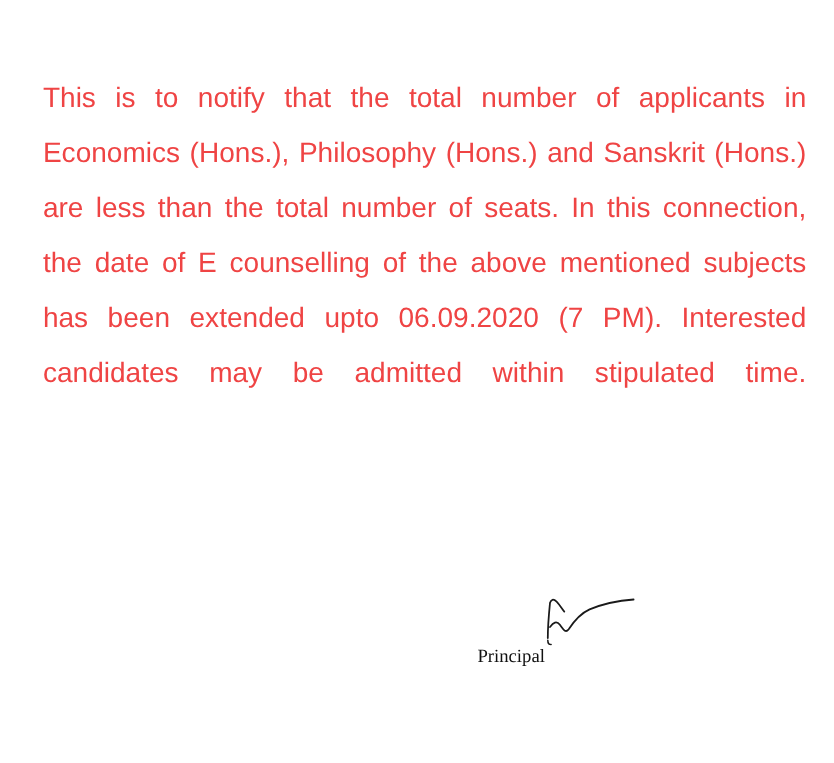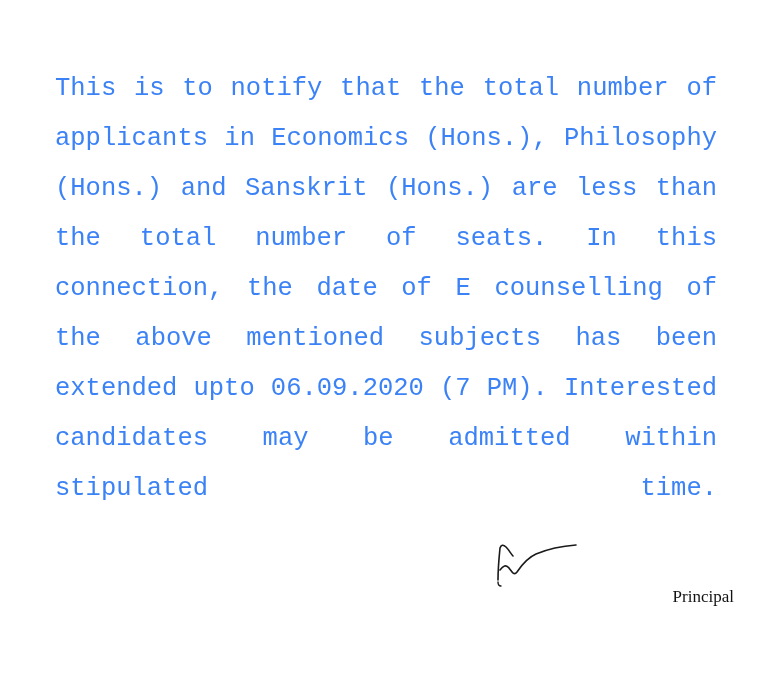--- a/index.html
+++ b/index.html
@@ -35,27 +35,27 @@
   .notice-title .u {
     border-bottom: 3px solid #000000;
     padding-bottom: 4px;
     display: inline-block;
   }
   .body-block {
     margin-top: 28px;
     padding: 0 1px 0 3px;
   }
   .body-text {
-    font-family: Liberation Mono, monospace;
+    font-family: Liberation Sans, sans-serif;
     font-size: 25.5px;
     line-height: 50px;
     text-align: justify;
     text-justify: inter-word;
-    color: #3b82f6;
-    margin: 16px;
+    color: #ef4444;
+    margin: 0;
     word-spacing: 0.5px;
   }
   
   .body-text::after {
     content: "";
     display: inline-block;
     width: 100%;
   }
   .signature-area {
     position: absolute;
@@ -69,21 +69,21 @@
     display: block;
     margin: 0 auto -6px auto;
     width: 200px;
   }
   .sign-line {
     font-family: "Liberation Serif", serif;
     font-size: 17px;
     line-height: 26px;
     color: #111111;
     margin: 0;
-    text-align: right;
+    text-align: left;
   }
   .sign-line.small {
     font-size: 16.5px;
   }
 </style>
 </head>
 <body>
 
 <div class="page">
 

